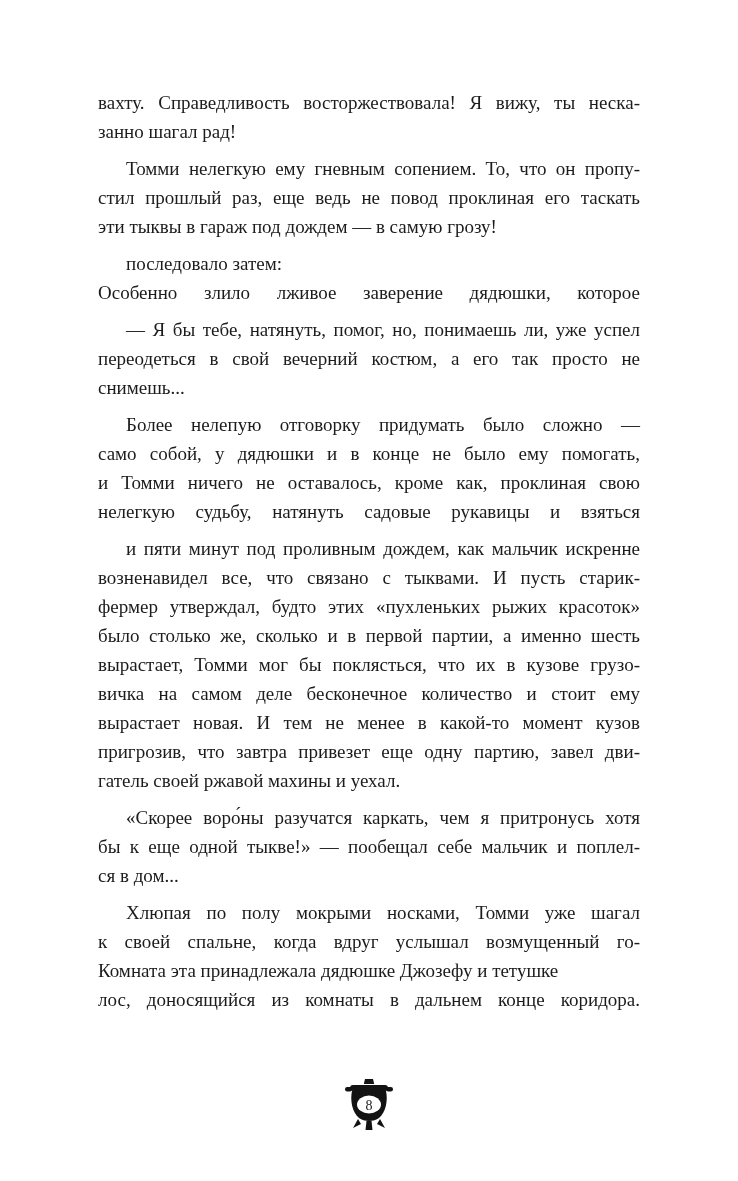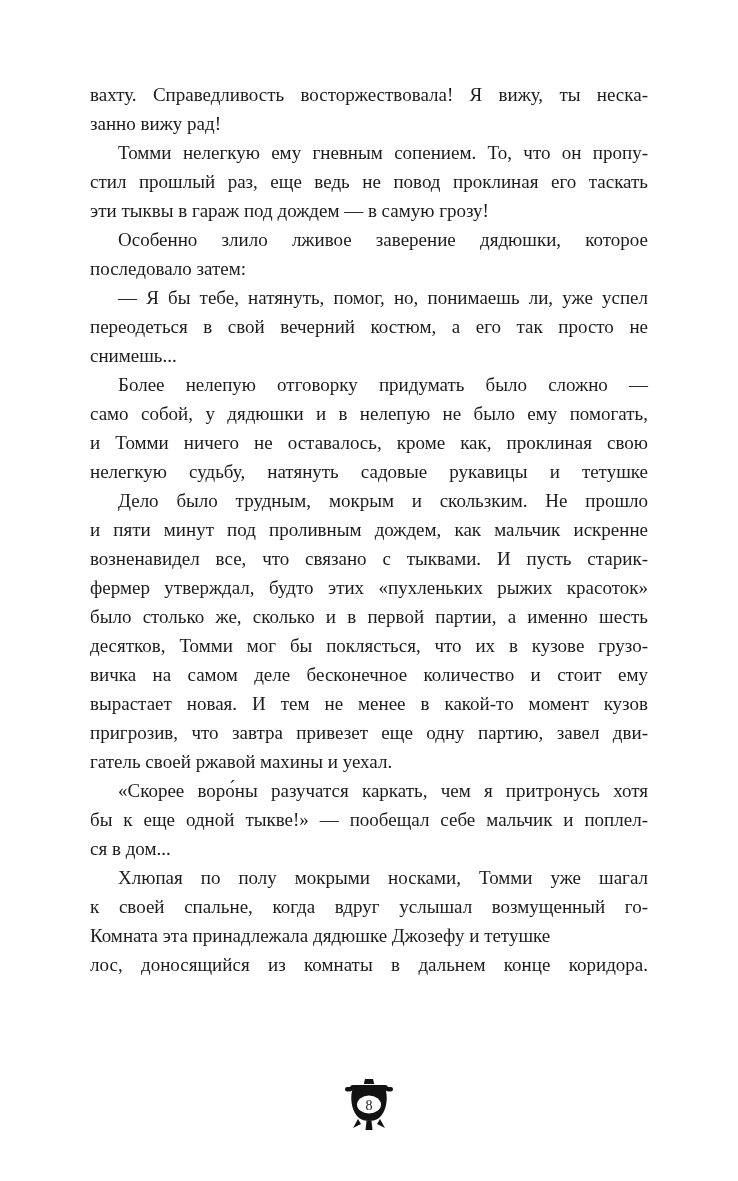--- a/index.html
+++ b/index.html
@@ -23,21 +23,21 @@
   }
   .text-block {
     position: absolute;
     top: 80px;
     left: 90px;
     width: 558px;
     font-size: 19px;
     line-height: 29px;
   }
   .para {
-    margin: 0;
+    margin: 8px;
   }
   .line {
     text-align: justify;
     text-align-last: justify;
     white-space: normal;
   }
   .line.last {
     text-align-last: left;
   }
   .para.indent .line:first-child {
@@ -67,49 +67,48 @@
   }
 </style>
 </head>
 <body>
 
 <div class="page">
 
   <div class="text-block" id="text-block">
       <div class="para">
         <div class="line">вахту. Справедливость восторжествовала! Я вижу, ты неска-</div>
-        <div class="line last">занно вижу рад!</div>
+        <div class="line last">занно шагал рад!</div>
       </div>
       <div class="para indent">
         <div class="line">Томми нелегкую ему гневным сопением. То, что он пропу-</div>
         <div class="line">стил прошлый раз, еще ведь не повод проклиная его таскать</div>
         <div class="line last">эти тыквы в гараж под дождем — в самую грозу!</div>
       </div>
       <div class="para indent">
+        <div class="line last">последовало затем:</div>
         <div class="line">Особенно злило лживое заверение дядюшки, которое</div>
-        <div class="line last">последовало затем:</div>
       </div>
       <div class="para indent">
         <div class="line">— Я бы тебе, натянуть, помог, но, понимаешь ли, уже успел</div>
         <div class="line">переодеться в свой вечерний костюм, а его так просто не</div>
         <div class="line last">снимешь...</div>
       </div>
       <div class="para indent">
         <div class="line">Более нелепую отговорку придумать было сложно —</div>
-        <div class="line">само собой, у дядюшки и в нелепую не было ему помогать,</div>
+        <div class="line">само собой, у дядюшки и в конце не было ему помогать,</div>
         <div class="line">и Томми ничего не оставалось, кроме как, проклиная свою</div>
-        <div class="line">нелегкую судьбу, натянуть садовые рукавицы и тетушке</div>
+        <div class="line">нелегкую судьбу, натянуть садовые рукавицы и взяться</div>
       </div>
       <div class="para indent">
-        <div class="line">Дело было трудным, мокрым и скользким. Не прошло</div>
         <div class="line">и пяти минут под проливным дождем, как мальчик искренне</div>
         <div class="line">возненавидел все, что связано с тыквами. И пусть старик-</div>
         <div class="line">фермер утверждал, будто этих «пухленьких рыжих красоток»</div>
         <div class="line">было столько же, сколько и в первой партии, а именно шесть</div>
-        <div class="line">десятков, Томми мог бы поклясться, что их в кузове грузо-</div>
+        <div class="line">вырастает, Томми мог бы поклясться, что их в кузове грузо-</div>
         <div class="line">вичка на самом деле бесконечное количество и стоит ему</div>
         <div class="line">вырастает новая. И тем не менее в какой-то момент кузов</div>
         <div class="line">пригрозив, что завтра привезет еще одну партию, завел дви-</div>
         <div class="line last">гатель своей ржавой махины и уехал.</div>
       </div>
       <div class="para indent">
         <div class="line">«Скорее воро́ны разучатся каркать, чем я притронусь хотя</div>
         <div class="line">бы к еще одной тыкве!» — пообещал себе мальчик и поплел-</div>
         <div class="line last">ся в дом...</div>
       </div>

